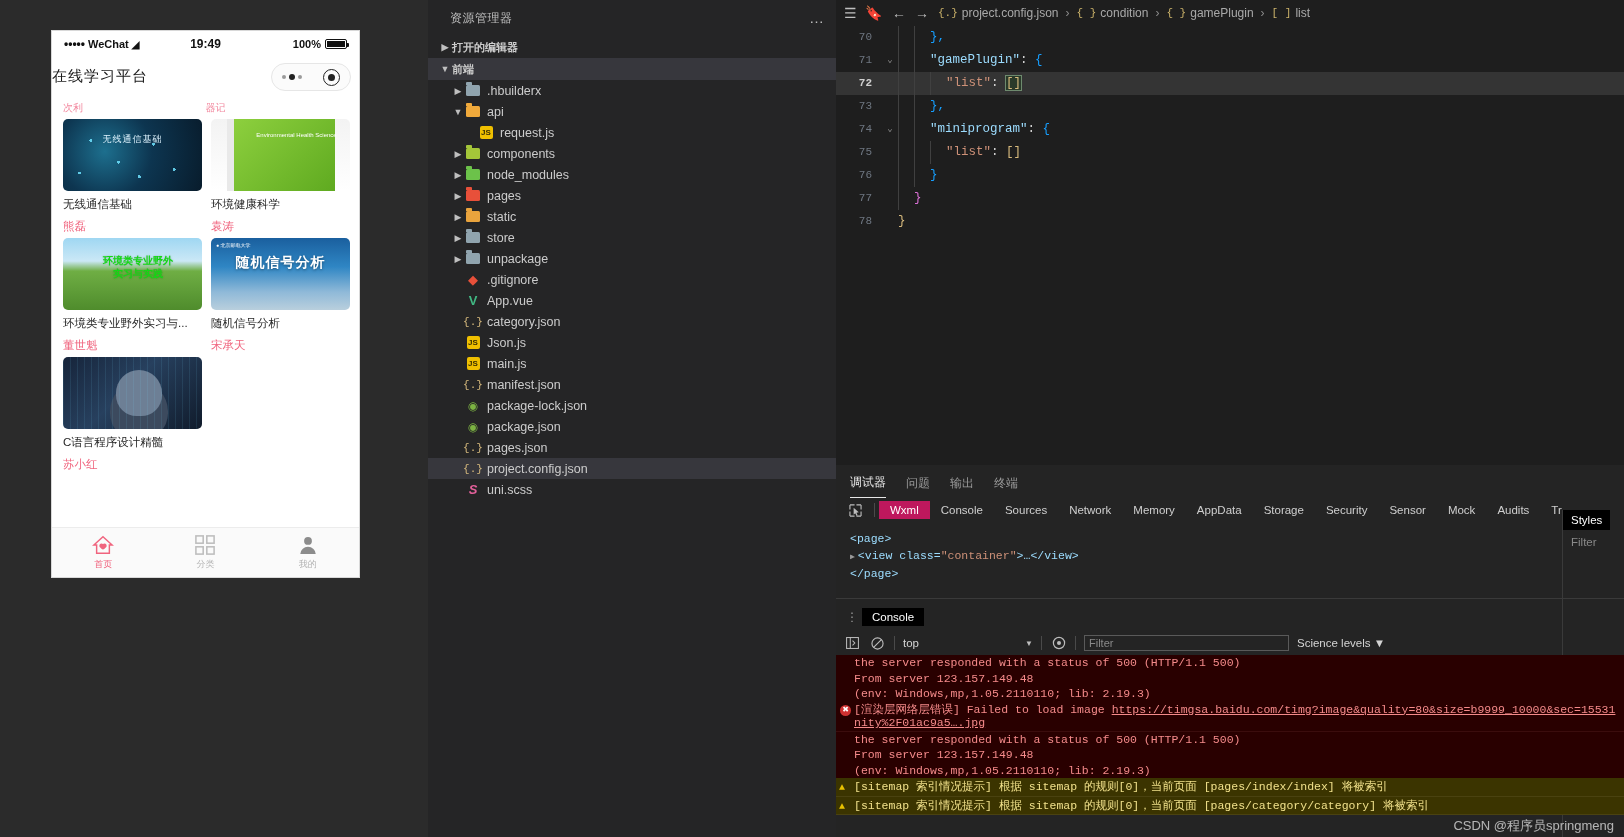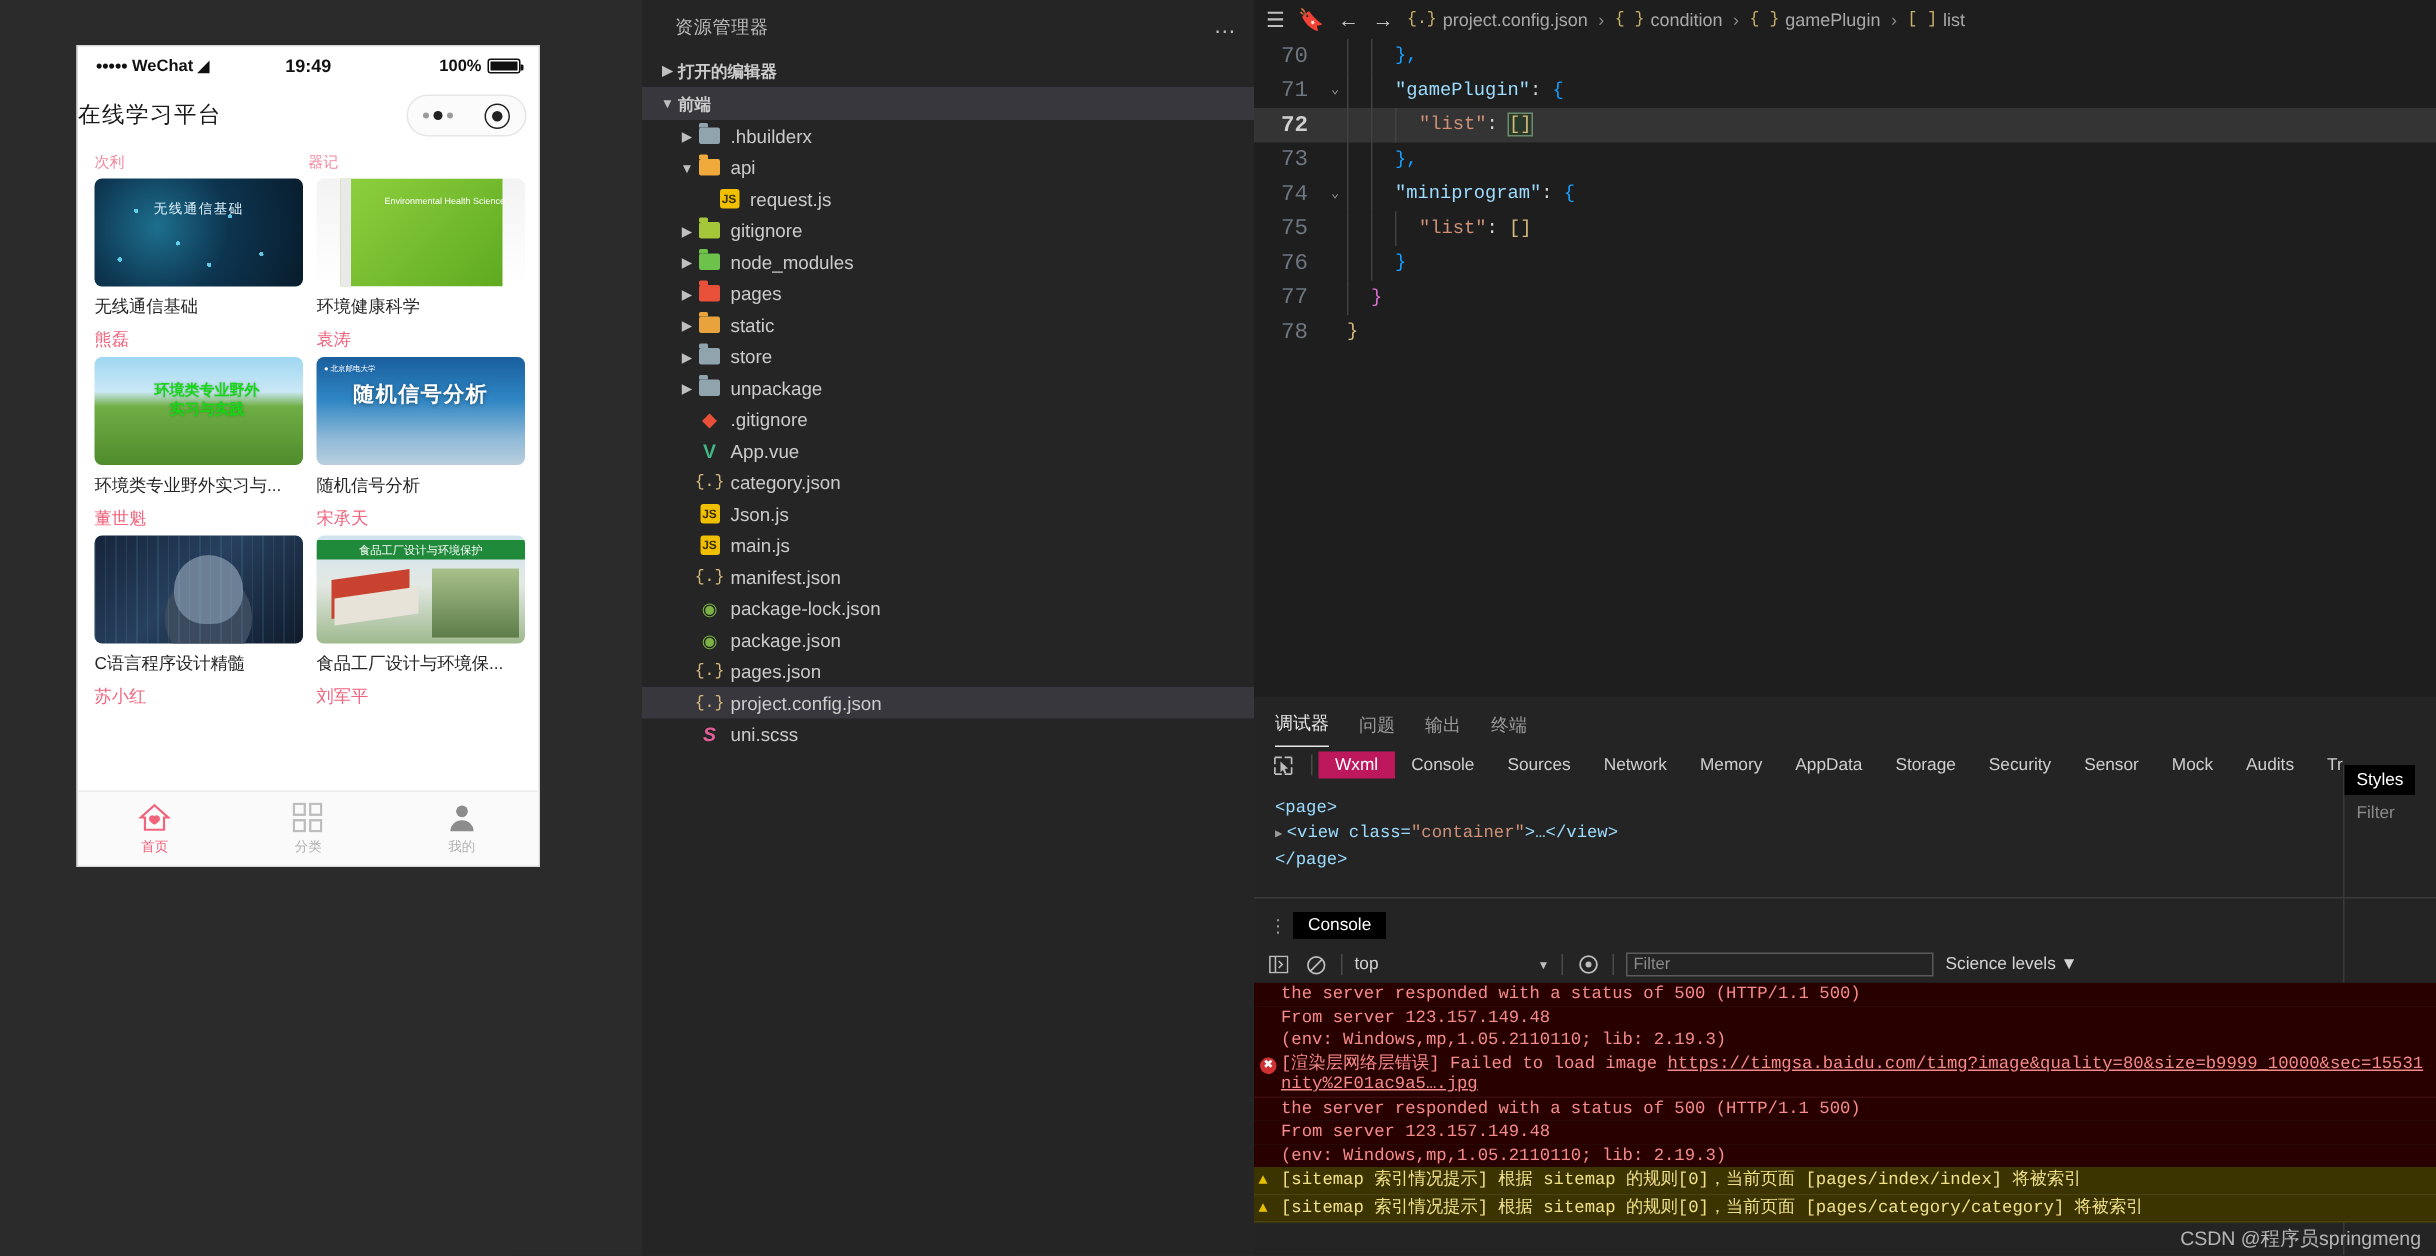--- a/index.html
+++ b/index.html
@@ -120,21 +120,21 @@
   
   #editor { position:absolute; left:836px; top:0; right:0; height:465px; background:#1e1e1e; }
   .ed-bc { height:26px; display:flex; align-items:center; gap:9px; padding-left:8px; font-size:12px; color:#a9a9a9; }
   .bc-icon { color:#bfbfbf; font-size:14px; display:inline-flex;}
   .bc-seg { display:flex; align-items:center; gap:4px;}
   .bc-sep { color:#8a8a8a; margin:0 2px;}
   .json-brace { color:#cbb26a; font-family:"Liberation Mono", monospace; font-size:11px;}
   .code { font-family:"Liberation Mono","DejaVu Sans Mono",monospace; font-size:12.5px; line-height:23px; }
   .cline { display:flex; height:23px; align-items:center; position:relative; }
   .cline.cur { background:#343434; }
-  .lnum { width:46px; text-align:right; padding-right:10px; color:#6e7681; font-size:15px;}
+  .lnum { width:46px; text-align:right; padding-right:10px; color:#6e7681; font-size:11px;}
   .cline.cur .lnum { color:#d0d0d0; font-weight:bold;}
   .fold { width:16px; text-align:center; color:#9a9a9a; font-size:9px;}
   .ctext { padding-left:14px; white-space:pre; }
   .k-key { color:#9cdcfe; }
   .k-str { color:#ce9178; }
   .k-pun { color:#d4d4d4; }
   .k-br  { color:#d7ba7d; }
   .k-br2 { color:#da70d6; }
   .k-br3 { color:#179fff; }
   .sel-box { outline:1px solid #6e8a6e; background:#2a3a2a; }
@@ -255,32 +255,20 @@
           <div class="c-author">宋承天</div>
         </div>
       </div>
 
       <div class="grid-row">
         <div class="card">
           <div class="thumb th5"></div>
           <div class="c-title">C语言程序设计精髓</div>
           <div class="c-author">苏小红</div>
         </div>
-        <div class="card">
-          <div class="thumb th6">
-            <div class="r"></div>
-              <div class="bld"></div>
-              <div class="bld2"></div>
-            <div class="bar">
-                <span>食品工厂设计与环境保护</span>
-              </div>
-          </div>
-          <div class="c-title">食品工厂设计与环境保...</div>
-          <div class="c-author">刘军平</div>
-        </div>
       </div>
 
     </div>
 
     <div class="tabbar">
       <div class="tab active">
         <svg width="22" height="20" viewBox="0 0 24 22">
           <path d="M12 2 L22 11 L19 11 L19 20 L5 20 L5 11 L2 11 Z" fill="none" stroke="#f0647e" stroke-width="1.6"></path>
           <path d="M12 10 a2.4 2.4 0 0 1 4 2.2 c0 1.8 -4 4 -4 4 s-4 -2.2 -4 -4 a2.4 2.4 0 0 1 4 -2.2 z" fill="#f0647e"></path>
         </svg>
@@ -340,21 +328,21 @@
           <span class="ico">
             <span style="background:#f0c000;color:#3a3000;font-size:8px;width:13px;height:13px;display:flex;align-items:center;justify-content:center;border-radius:2px;font-weight:bold;">JS</span>
           </span>
           <span>request.js</span>
         </div>
         <div class="row" style="padding-left: 23px;">
           <span class="twisty">▶</span>
           <span class="ico">
             <span class="folder" style="background:#a4c639"></span>
           </span>
-          <span>gitignore</span>
+          <span>components</span>
         </div>
         <div class="row" style="padding-left: 23px;">
           <span class="twisty">▶</span>
           <span class="ico">
             <span class="folder" style="background:#6cc24a"></span>
           </span>
           <span>node_modules</span>
         </div>
         <div class="row" style="padding-left: 23px;">
           <span class="twisty">▶</span>

